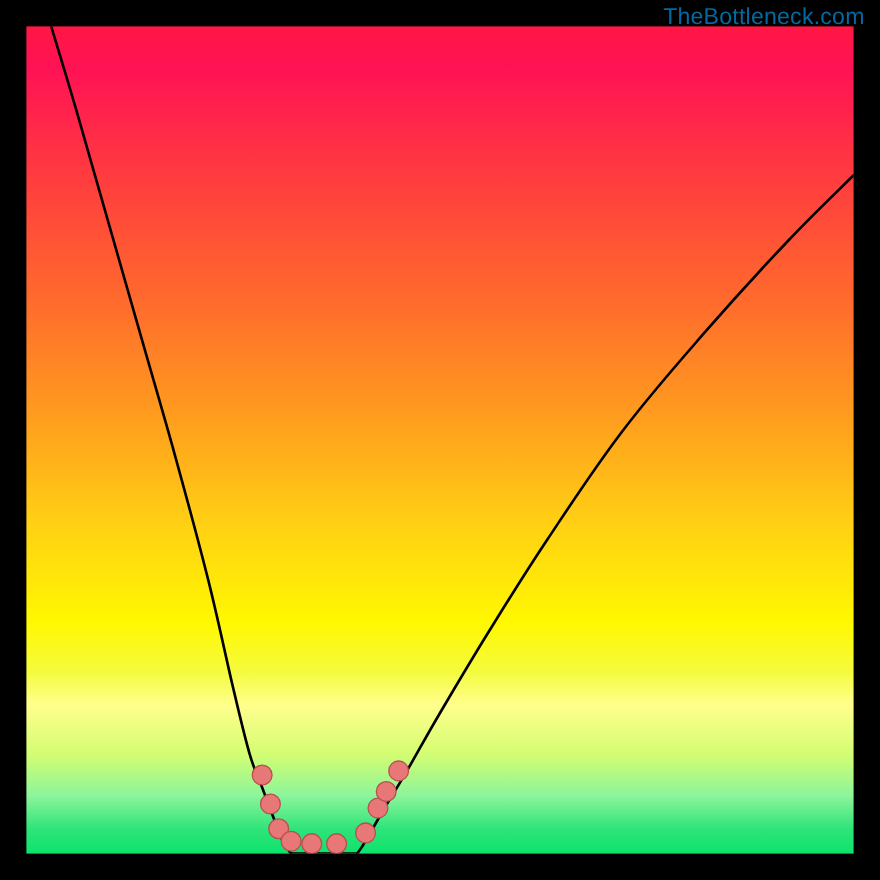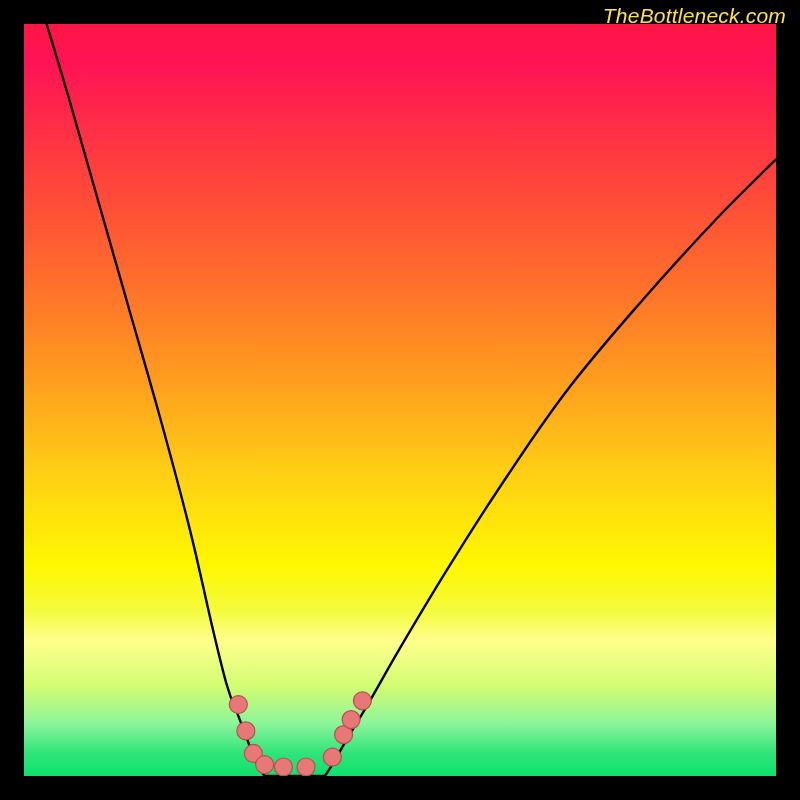--- a/index.html
+++ b/index.html
@@ -11,24 +11,23 @@
     font-family: Arial, Helvetica, sans-serif;
     overflow: hidden;
   }
 
   .watermark {
     position: absolute;
     top: 4px;
     right: 14px;
     font-size: 21px;
     font-weight: 500;
-    color: #fde047;
+    color: #0369a1;
     z-index: 20;
     letter-spacing: 0.2px;
-    font-style: italic;
   }
 
   .frame {
     position: absolute;
     left: 24px;
     top: 24px;
     width: 752px;   
     height: 752px;
     background: #000;
   }

